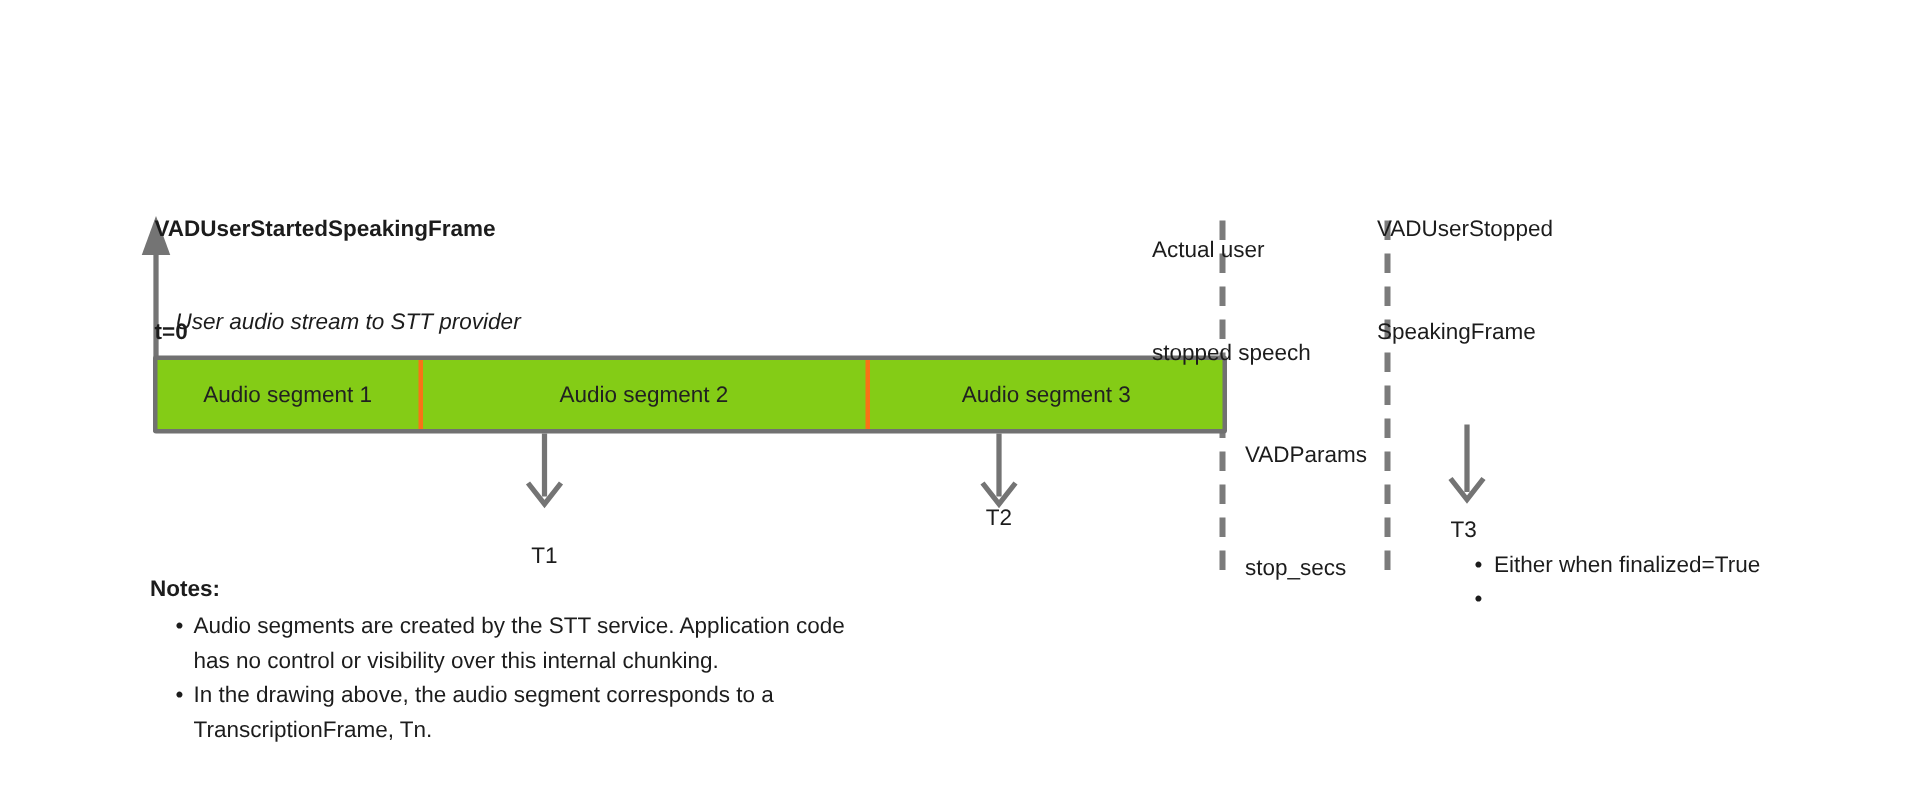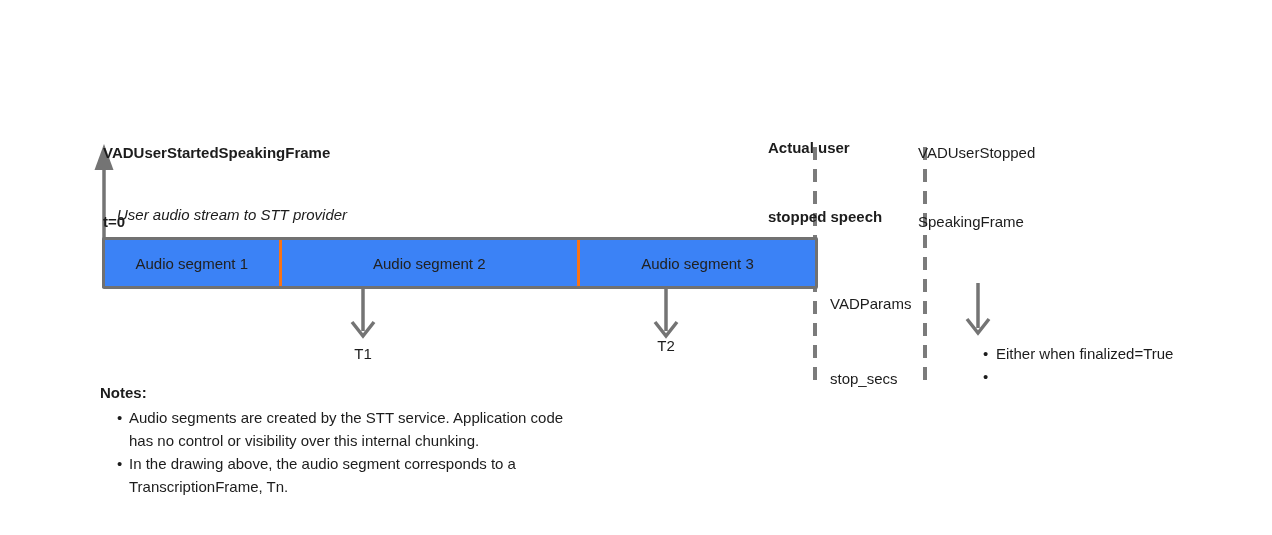--- a/index.html
+++ b/index.html
@@ -9,41 +9,41 @@
     color:#1c1c1c;font-size:15px;line-height:23px;
     -webkit-font-smoothing:antialiased;
   }
   .abs{position:absolute;}
   .lbl{white-space:pre;}
   
   #start-label{left:103px;top:95px;font-weight:bold;}
   
   #stream-label{left:117px;top:203px;font-style:italic;}
   
-  #actual-stop-label{left:768px;top:90px;font-weight:bold;}
+  #actual-stop-label{left:768px;top:109px;}
   #vad-stop-label{left:918px;top:95px;}
   
   #vad-params-label{left:830px;top:241px;line-height:25px;}
   
   #segment-bar{
     left:102px;top:237px;width:716px;height:52px;
     box-sizing:border-box;border:3px solid #717171;border-radius:2px;
-    display:flex;background:#3b82f6;
+    display:flex;background:#84cc16;
   }
   .segment{
     box-sizing:border-box;display:flex;align-items:center;justify-content:center;
     color:#212121;
   }
   .segment + .segment{border-left:3px solid #f97316;}
   .seg-1{width:175px;}
   .seg-2{width:301px;}
   .seg-3{width:240px;}
   
   .t-label{width:60px;text-align:center;}
-  #t1-label{left:333px;top:342px;text-align:center;}
+  #t1-label{left:333px;top:359px;text-align:center;}
   #t2-label{left:636px;top:334px;}
   
   #t3-block{left:967px;top:342px;width:230px;}
   .mini-bullets{margin:0;padding:0;list-style:none;}
   .mini-bullets li{display:flex;}
   .mini-bullets .dot{width:13px;padding-left:16px;flex:none;}
   
   #notes-block{left:100px;top:381px;width:478px;}
   #notes-heading{font-weight:700;}
   .notes-bullets{margin:2px 0 0 0;padding:0;list-style:none;}
@@ -106,20 +106,21 @@
 
 <div class="abs lbl" id="vad-params-label">
   <div>VADParams</div>
   <div>stop_secs</div>
 </div>
 
 <div class="abs t-label" id="t1-label">T1</div>
 <div class="abs t-label" id="t2-label">T2</div>
 
 <div class="abs" id="t3-block">
+  <div>T3</div>
   <ul class="mini-bullets">
     <li>
       <span class="dot">•</span>
       <span>Either when finalized=True</span>
     </li>
     <li>
       <span class="dot">•</span>
     </li>
   </ul>
 </div>

